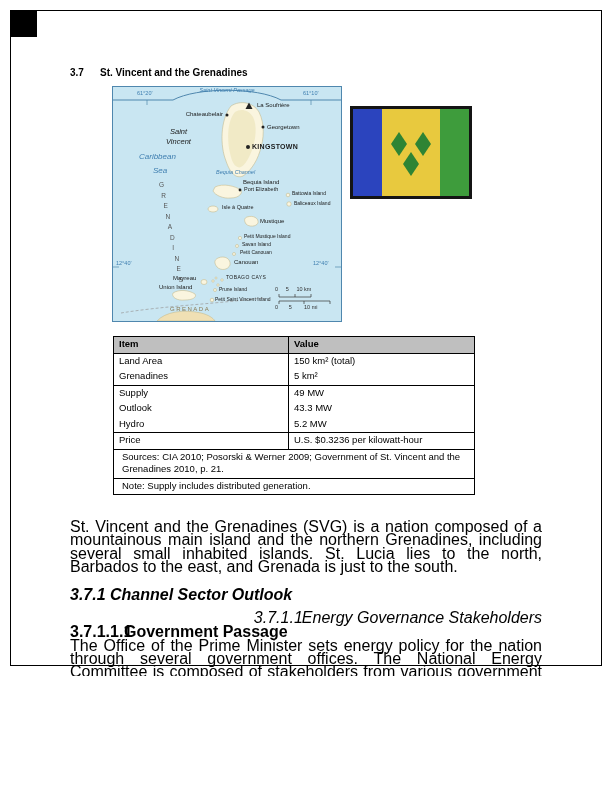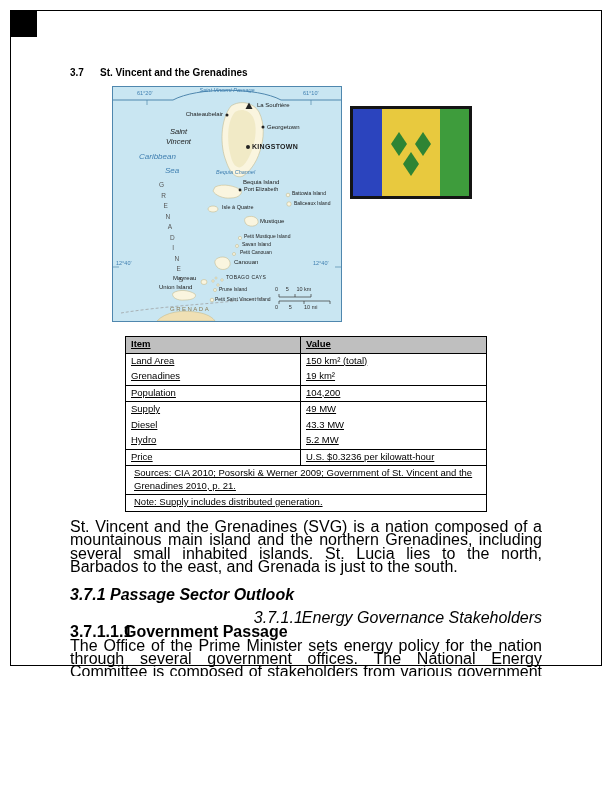--- a/index.html
+++ b/index.html
@@ -50,21 +50,21 @@
 
   
   .flag { position:absolute; left:350px; top:106px; width:122px; height:93px; border:3px solid #141414; background:#fff; }
   .flag svg { display:block; width:100%; height:100%; }
   .f-blue  { fill:var(--flag-blue,#2B44BE); }
   .f-gold  { fill:var(--flag-gold,#E8C93E); }
   .f-green { fill:var(--flag-green,#3E9C3C); }
   .f-dia   { fill:var(--flag-diamond,#2E8434); }
 
   
-  .table-wrap { position:absolute; left:125px; top:336px; width:362px; font-size:9.5px;text-decoration:underline; }
+  .table-wrap { position:absolute; left:113px; top:336px; width:362px; font-size:9.5px; }
   table { border-collapse:collapse; width:362px; table-layout:fixed; }
   th, td { padding:1px 5px 2px 5px; line-height:12.5px; vertical-align:top; text-align:left; font-size:9.5px; }
   th { font-weight:bold; }
   table { border:1px solid #000; }
   thead tr { background:var(--table-header-bg,#BFBFBF); }
   thead th { border-bottom:1px solid #000; }
   th:first-child, td.item-cell { width:175px; border-right:1px solid #000; }
   tr.group-end th, tr.group-end td { border-bottom:1px solid #000; }
   tr.meta td { border-right:none; padding-left:8px; }
 
@@ -144,21 +144,21 @@
     <div class="ml coord" style="left:3px;top:174px">12°40'</div>
     <div class="ml coord" style="left:200px;top:174px">12°40'</div>
     <div class="ml water s55 center" style="left:62px;top:1px;width:104px">Saint Vincent Passage</div>
     <div class="ml" style="left:144px;top:15px">La Soufrière</div>
     <div class="ml right" style="left:64px;top:24px;width:46px">Chateaubelair</div>
     <div class="ml" style="left:154px;top:37px">Georgetown</div>
     <div class="ml big" style="left:57px;top:41px">Saint</div>
     <div class="ml big" style="left:53px;top:51px">Vincent</div>
     <div class="ml cap" style="left:139px;top:56px">KINGSTOWN</div>
     <div class="ml water sea8" style="left:26px;top:66px">Caribbean</div>
-    <div class="ml water sea8" style="left:52px;top:80px">Sea</div>
+    <div class="ml water sea8" style="left:40px;top:80px">Sea</div>
     <div class="ml water s55" style="left:103px;top:83px">Bequia Channel</div>
     <div class="ml" style="left:130px;top:92px">Bequia Island</div>
     <div class="ml s55" style="left:131px;top:100px">Port Elizabeth</div>
     <div class="ml s55" style="left:109px;top:118px">Isle à Quatre</div>
     <div class="ml tiny" style="left:179px;top:104px">Battowia Island</div>
     <div class="ml tiny" style="left:181px;top:114px">Baliceaux Island</div>
     <div class="ml" style="left:147px;top:131px">Mustique</div>
     <div class="ml tiny" style="left:131px;top:147px">Petit Mustique Island</div>
     <div class="ml tiny" style="left:129px;top:155px">Savan Island</div>
     <div class="ml tiny" style="left:127px;top:163px">Petit Canouan</div>
@@ -204,32 +204,28 @@
           <th>Value</th>
         </tr>
       </thead>
       <tbody>
         <tr>
           <td class="item-cell">Land Area</td>
           <td>150 km² (total)</td>
         </tr>
         <tr class="group-end">
           <td class="item-cell">Grenadines</td>
-          <td>19 km²</td>
-        </tr>
-        <tr class="group-end">
-          <td class="item-cell">Population</td>
-          <td>104,200</td>
+          <td>5 km²</td>
         </tr>
         <tr>
           <td class="item-cell">Supply</td>
           <td>49 MW</td>
         </tr>
         <tr>
-          <td class="item-cell">Diesel</td>
+          <td class="item-cell">Outlook</td>
           <td>43.3 MW</td>
         </tr>
         <tr class="group-end">
           <td class="item-cell">Hydro</td>
           <td>5.2 MW</td>
         </tr>
         <tr class="group-end">
           <td class="item-cell">Price</td>
           <td>U.S. $0.3236 per kilowatt-hour</td>
         </tr>
@@ -239,21 +235,21 @@
         <tr class="meta group-end">
           <td colspan="2">Note: Supply includes distributed generation.</td>
         </tr>
       </tbody>
     </table>
   </div>
 
   <div class="body-text">
     <p>St. Vincent and the Grenadines (SVG) is a nation composed of a mountainous main island and the northern Grenadines, including several small inhabited islands. St. Lucia lies to the north, Barbados to the east, and Grenada is just to the south.</p>
     <div class="sub-h1">
-      <span class="h-num">3.7.1</span><span>Passage Sector Outlook</span>
+      <span class="h-num">3.7.1</span><span>Channel Sector Outlook</span>
     </div>
     <div class="sub-h2">
       <span class="h-num">3.7.1.1</span><span>Energy Governance Stakeholders</span>
     </div>
     <div class="sub-h3">
       <span class="h-num">3.7.1.1.1</span><span>Government Passage</span>
     </div>
     <p>The Office of the Prime Minister sets energy policy for the nation through several government offices. The National Energy Committee is composed of stakeholders from various government ministries and state institutions, and serves to advise the government on energy situations and policy, including drafting the national energy policy. The Energy Unit is mandated to implement energy policy, especially for the development of renewable energy and energy efficiency (Posorski &amp; Werner 2009, p. 79).</p>
   </div>
 

